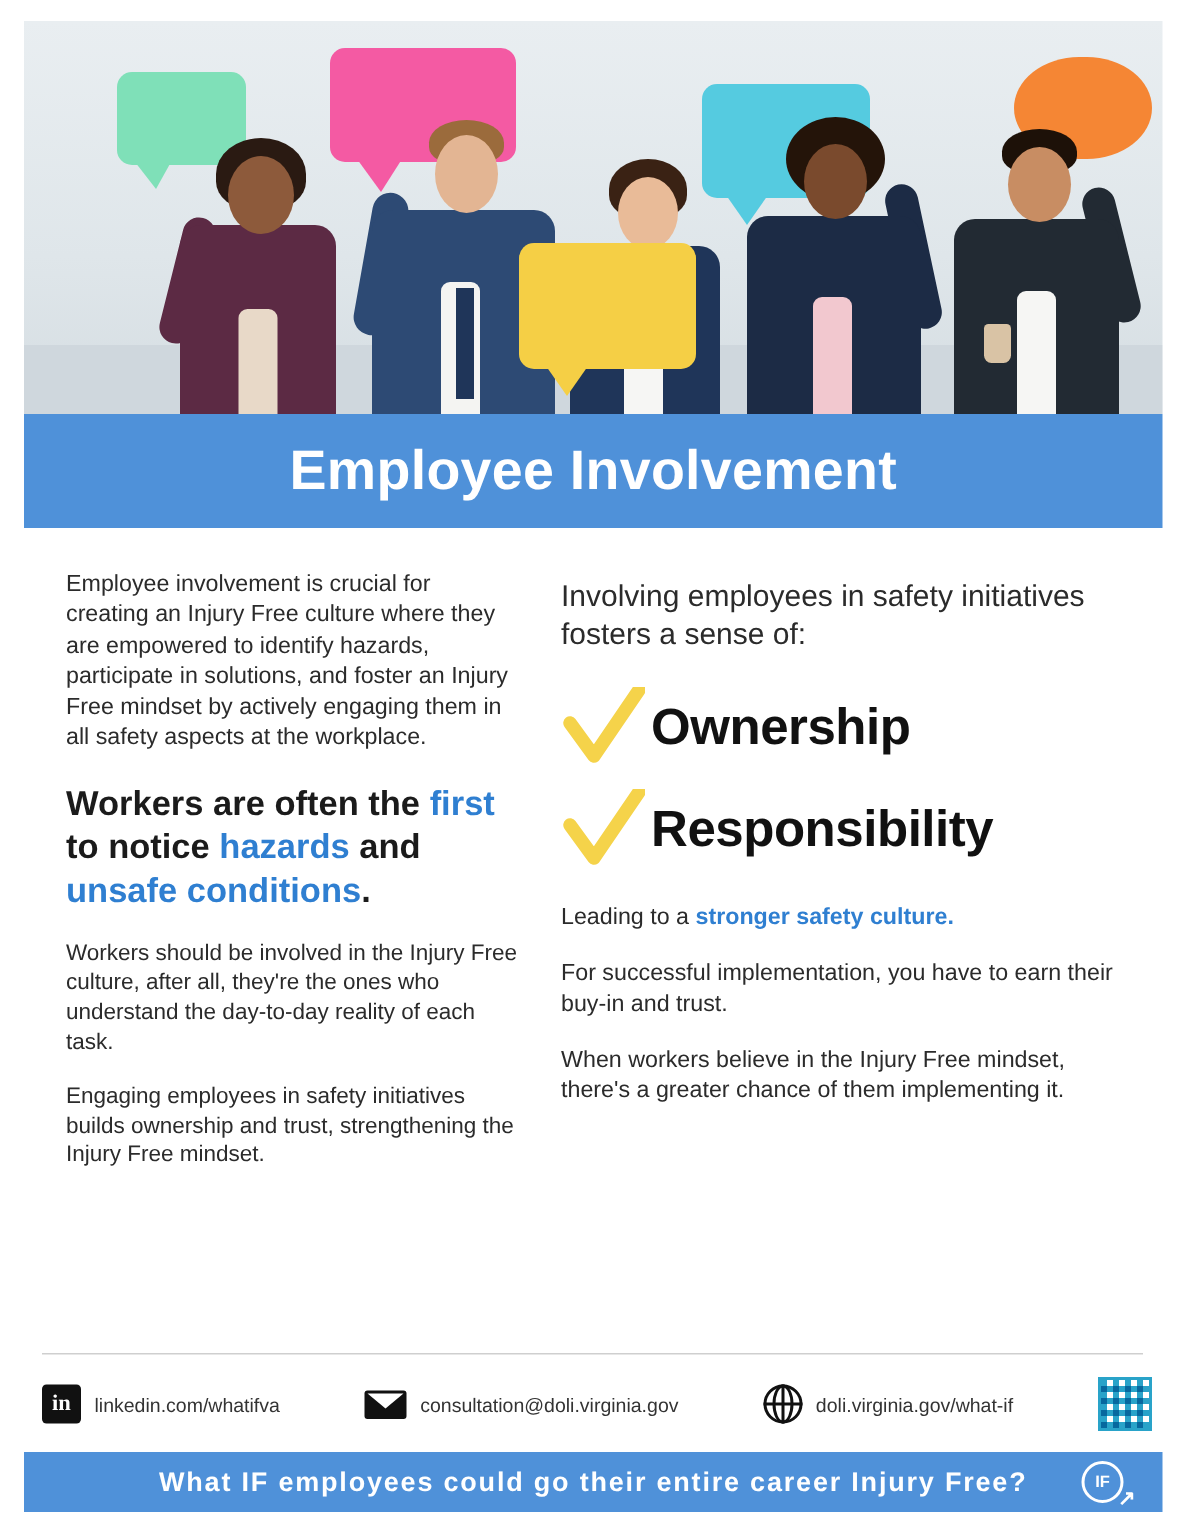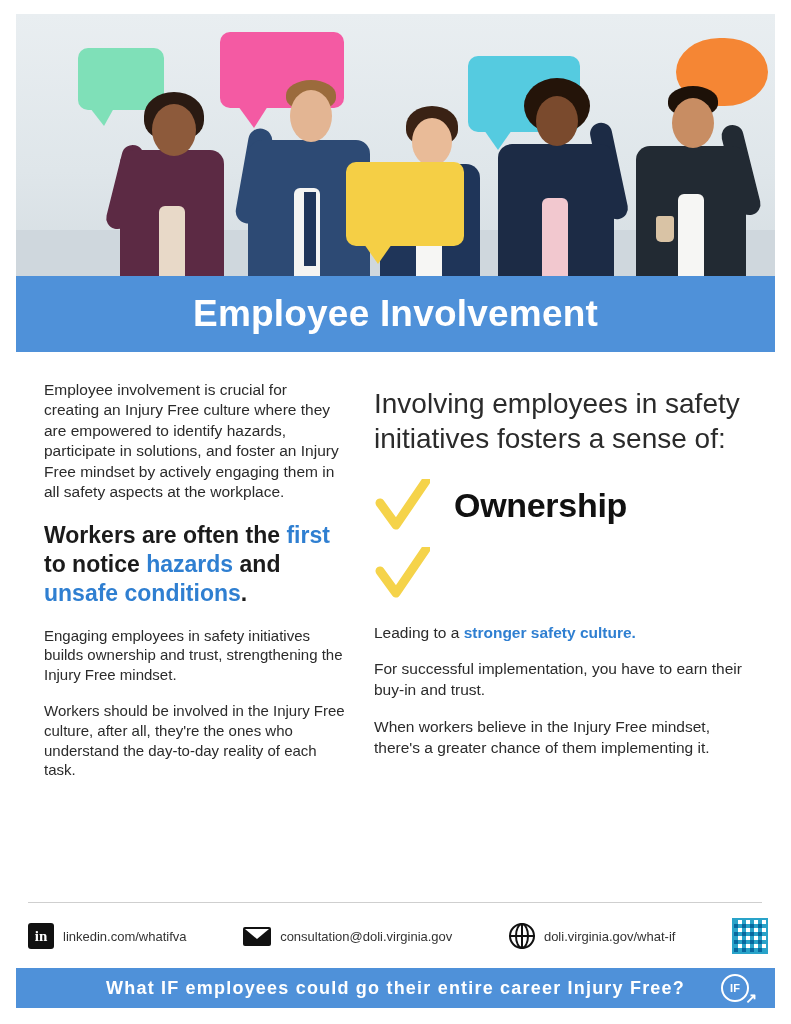--- a/index.html
+++ b/index.html
@@ -149,30 +149,30 @@
   .headline {
     font-size: 23px;
     font-weight: bold;
     line-height: 1.26;
     color: #1b1b1b;
     margin: 18px 0 18px 0;
   }
   .hl-blue { color: #2f7fd1; }
 
   .right-head {
-    font-size: 28px;
+    font-size: 20px;
     line-height: 1.26;
     color: #2b2b2b;
     margin: 6px 0 22px 0;
   }
 
   .check-row {
     display: flex;
     align-items: center;
-    gap: 24px;
+    gap: 4px;
     margin: 14px 0 6px 0;
   }
   .check {
     width: 56px;
     height: 54px;
     flex: 0 0 auto;
     position: relative;
   }
   .check svg { display: block; }
   .check-label {
@@ -357,42 +357,43 @@
 
   <div class="columns">
 
     <div class="col-left">
       <p class="para">Employee involvement is crucial for creating an Injury Free culture where they are empowered to identify hazards, participate in solutions, and foster an Injury Free mindset by actively engaging them in all safety aspects at the workplace.</p>
 
       <p class="headline">
         <span>Workers are often the </span><span class="hl-blue">first</span><span> to notice </span><span class="hl-blue">hazards</span><span> and </span><span class="hl-blue">unsafe conditions</span><span>.</span>
       </p>
 
+      <p class="para-sm">Workers should be involved in the Injury Free culture, after all, they're the ones who understand the day-to-day reality of each task.</p>
       <p class="para-sm">Engaging employees in safety initiatives builds ownership and trust, strengthening the Injury Free mindset.</p>
-      <p class="para-sm">Workers should be involved in the Injury Free culture, after all, they're the ones who understand the day-to-day reality of each task.</p>
     </div>
 
     <div class="col-right">
       <p class="right-head">Involving employees in safety initiatives fosters a sense of:</p>
 
       <div class="check-row">
         <span class="check">
           <svg width="56" height="54" viewBox="0 0 56 54" aria-hidden="true">
             <path d="M6 24 L22 46 L52 2" fill="none" stroke="#f5d34a" stroke-width="9" stroke-linecap="round" stroke-linejoin="round"></path>
           </svg>
         </span>
         <span class="check-label">Ownership</span>
       </div>
 
       <div class="check-row">
         <span class="check">
           <svg width="56" height="54" viewBox="0 0 56 54" aria-hidden="true">
             <path d="M6 24 L22 46 L52 2" fill="none" stroke="#f5d34a" stroke-width="9" stroke-linecap="round" stroke-linejoin="round"></path>
           </svg>
         </span>
+        <span class="check-label">Responsibility</span>
       </div>
 
       <p class="right-para" style="margin-top:22px">
         <span>Leading to a </span><span class="link-blue">stronger safety culture.</span>
       </p>
 
       <p class="right-para">For successful implementation, you have to earn their buy-in and trust.</p>
       <p class="right-para">When workers believe in the Injury Free mindset, there's a greater chance of them implementing it.</p>
     </div>
   </div>

